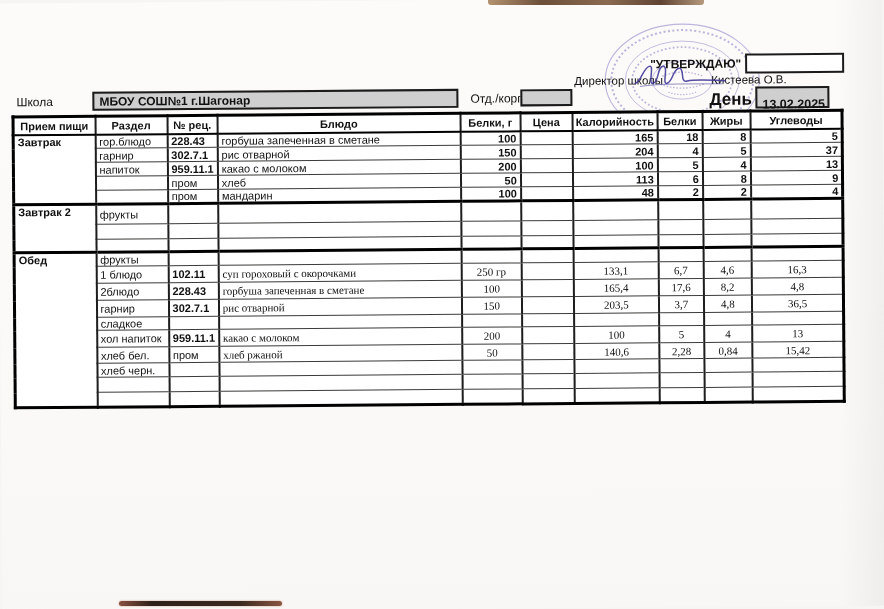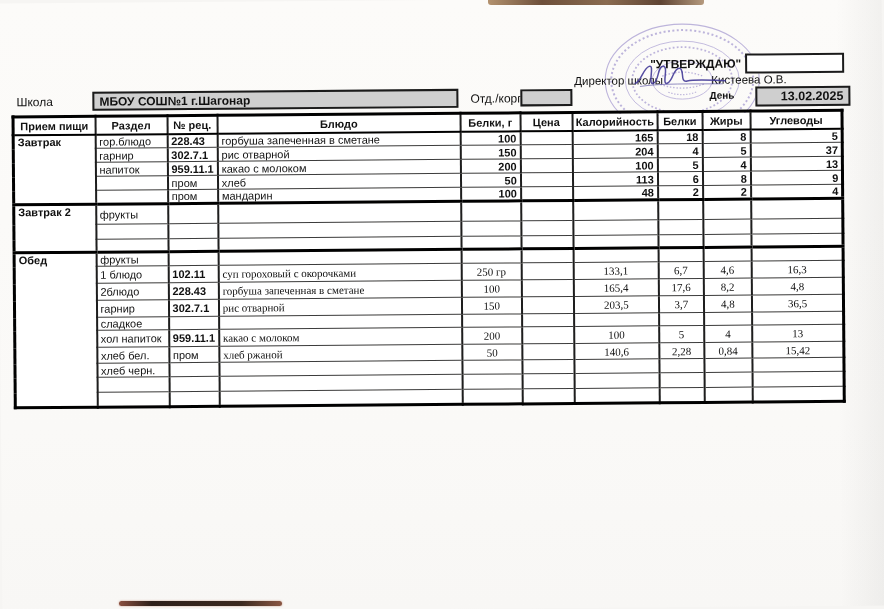--- a/index.html
+++ b/index.html
@@ -37,23 +37,23 @@
     background:linear-gradient(90deg,#8a5040 0%,#2e201a 20%,#3c2a20 75%,#8a5643 100%);
     border-radius:3px;
     box-shadow:0 0 2px rgba(160,80,50,.6);
   }
   .stamp-svg { left:598px; top:18px; opacity:.55; z-index:1; }
   .approve   { left:652px; top:59px; font-size:12px; font-weight:700; z-index:2; }
   .empty-box { left:747px; top:56px; width:99px; height:20px; background:#fff; z-index:2; }
   .dir-lbl   { left:576px; top:76px; font-size:11.5px; z-index:2; }
   .dir-name  { left:713px; top:76px; font-size:11.5px; z-index:2; }
   .sig-svg   { left:634px; top:62px; z-index:3; }
-  .day-lbl   { left:711px; top:92px; font-size:10px; font-weight:700; z-index:2; }
-  .date-box  { left:757px; top:89px; width:95px; height:20px; z-index:2;
-               font-size:12.5px; font-weight:700; text-align:right; padding:1px 5px; }
+  .day-lbl   { left:711px; top:92px; font-size:17px; font-weight:700; z-index:2; }
+  .date-box  { left:757px; top:89px; width:74px; height:20px; z-index:2;
+               font-size:12.5px; font-weight:700; text-align:right; padding:9px 5px; }
 
   .school-lbl{ left:18px;  top:92px; }
   .school-box{ left:94px;  top:89px; width:366px; height:19px;
                font-size:12px; font-weight:700; padding:1px 5px; white-space:nowrap; overflow:hidden; }
   .dept-lbl  { left:472px; top:92px; }
   .dept-box  { left:522px; top:90px; width:52px; height:17px; }
 
   
   table.menu {
     position:absolute; left:13px; top:112px;

